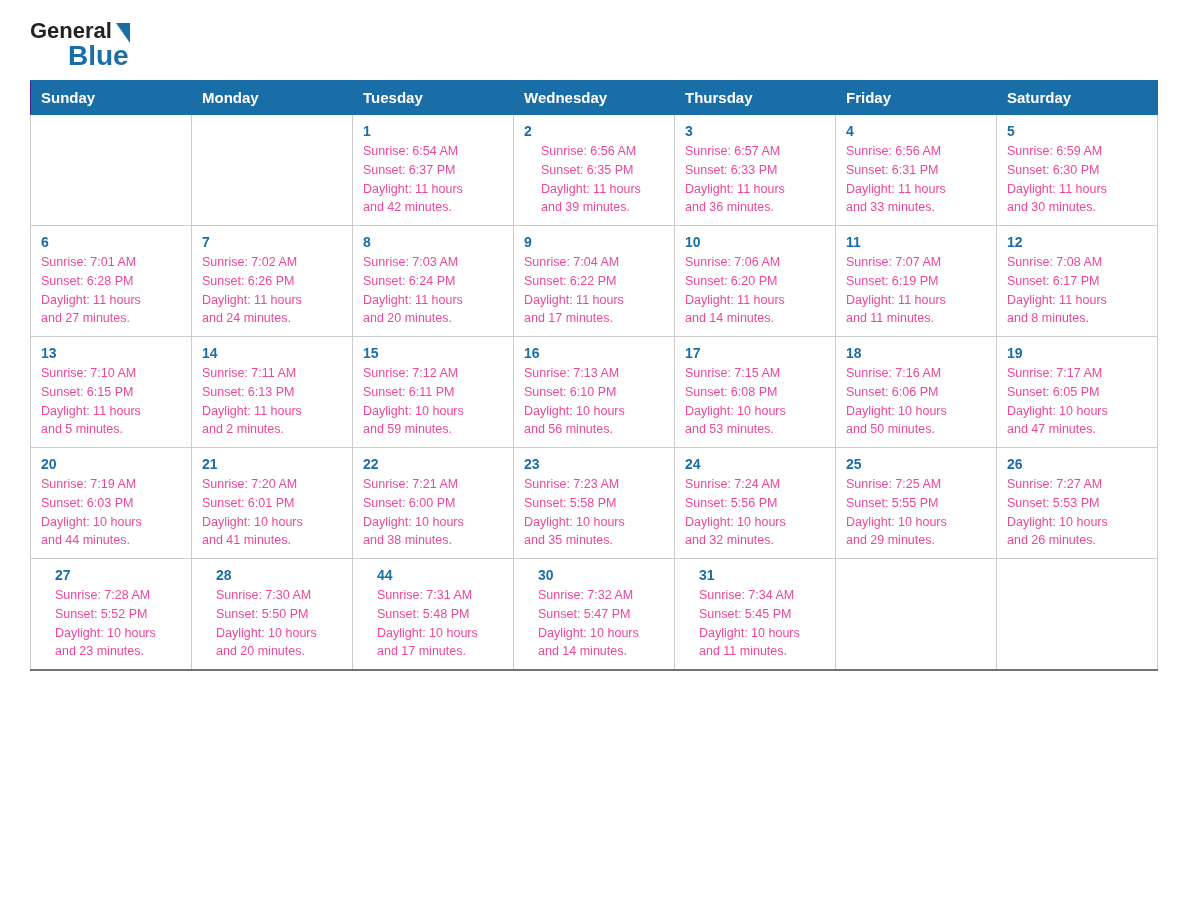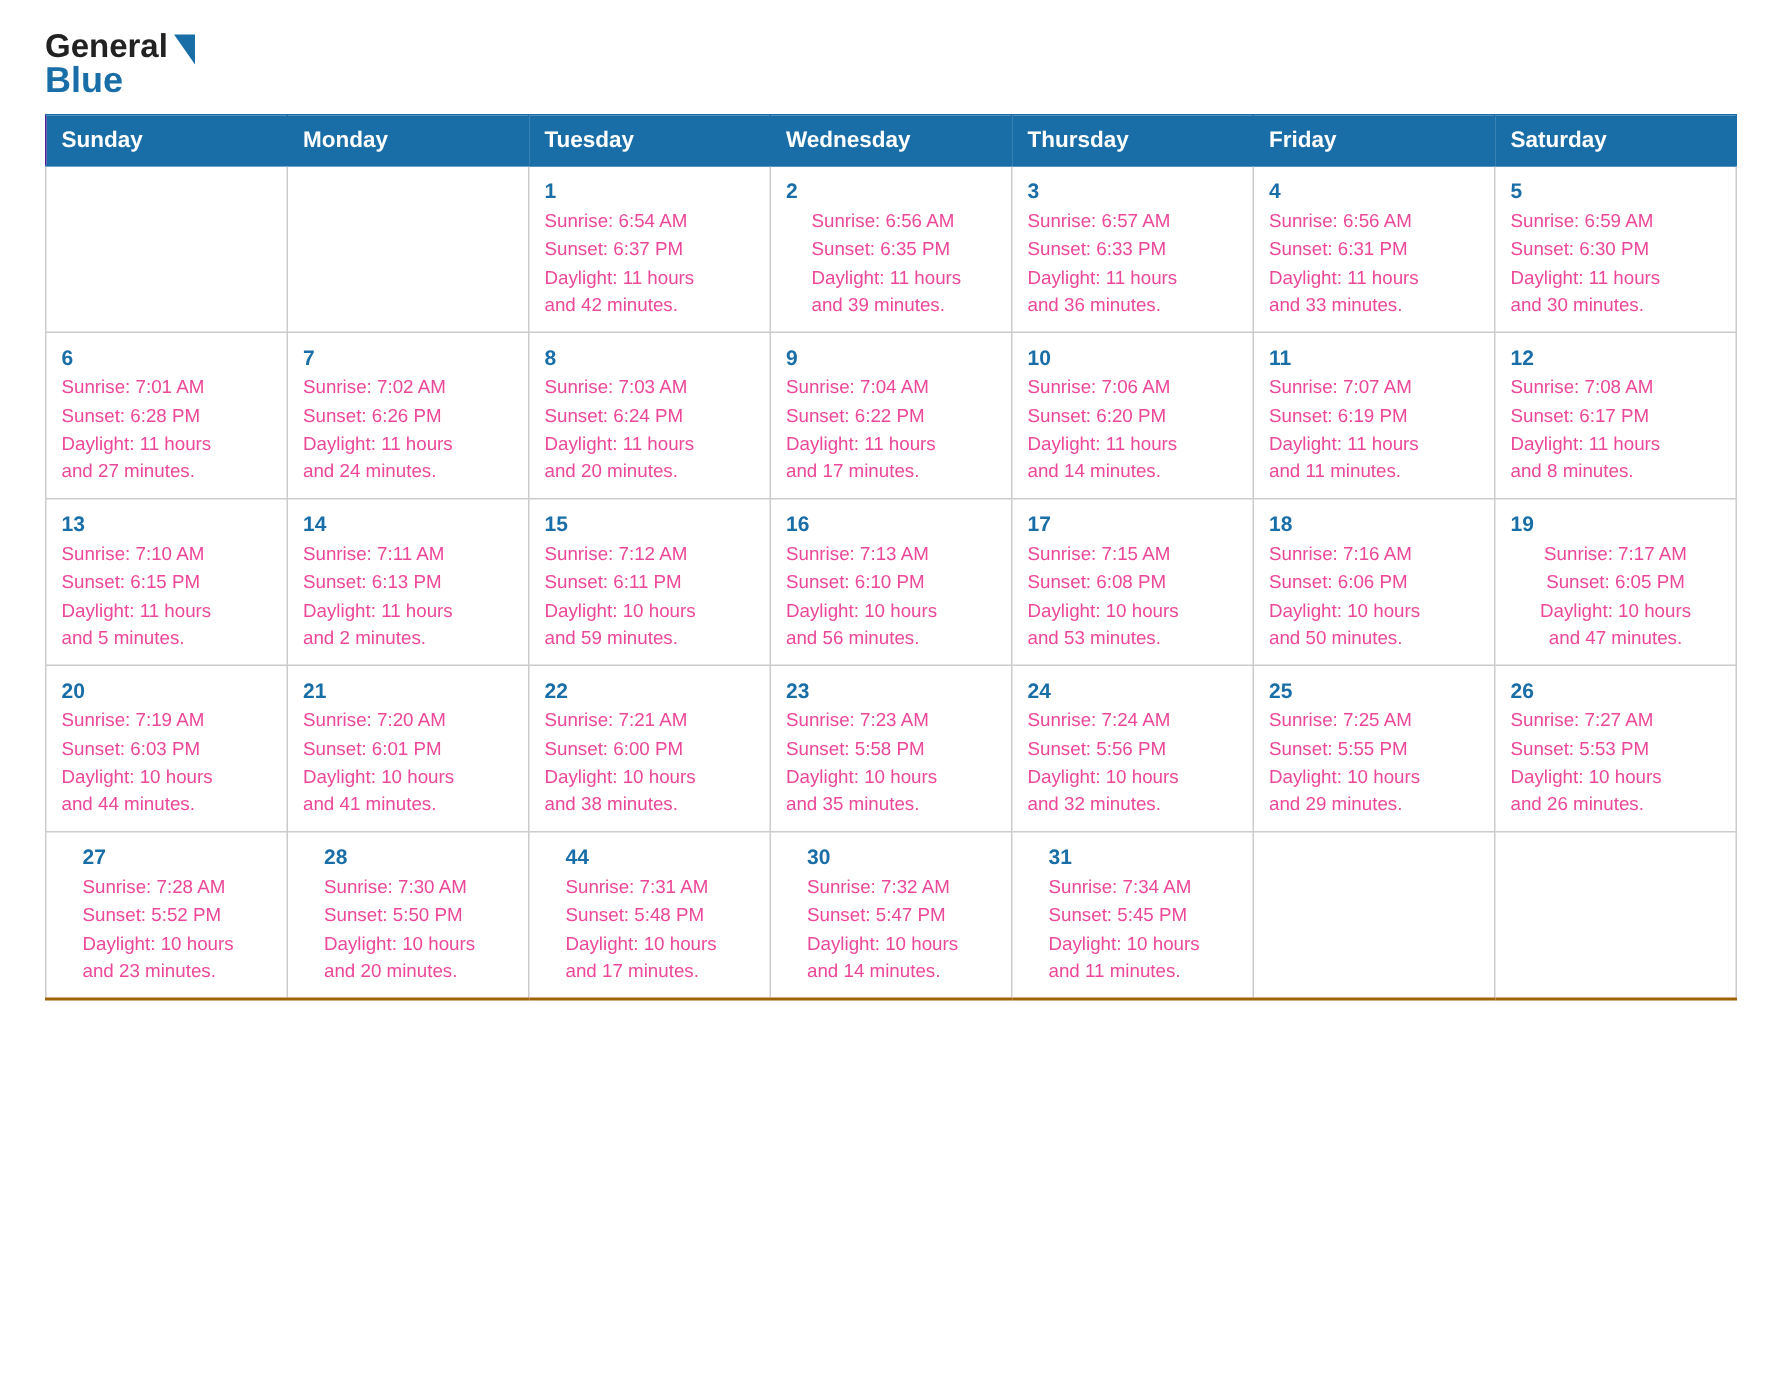--- a/index.html
+++ b/index.html
@@ -34,24 +34,25 @@
       display: inline-block;
       width: 0;
       height: 0;
       border-left: 14px solid transparent;
       border-right: 0px solid transparent;
       border-top: 20px solid #1a6ea8;
       margin-left: 4px;
       margin-bottom: -4px;
     }
     .logo-blue {
-      font-size: 24px;
+      font-size: 28px;
       font-weight: bold;
       color: #1a6ea8;
       line-height: 1;
+      margin-left: 38px;
     }
     .title-section {
       text-align: right;
     }
     .month-title {
       font-size: 52px;
       font-weight: bold;
       color: #222;
       line-height: 1.1;
     }
@@ -92,21 +93,21 @@
     }
     .day-info {
       color: #ec4899;
       font-size: 12.5px;
       line-height: 1.5;
     }
     .empty-cell {
       background: #fff;
     }
     tbody tr:last-child td {
-      border-bottom: 2px solid #a16207;
+      border-bottom: 2px solid #737373;
       padding-left: 24px;
     }
     tbody tr td:first-child {
       border-left: 1px solid #ccc;
     }
     thead tr th:first-child {
       border-left: 1px solid #4c1d95;
     }
   </style>
 </head>
@@ -265,21 +266,21 @@
         </td>
         <td>
           <span class="day-number">18</span>
           <div class="day-info" style="white-space: pre-line;">Sunrise: 7:16 AM
 Sunset: 6:06 PM
 Daylight: 10 hours
 and 50 minutes.</div>
         </td>
         <td>
           <span class="day-number">19</span>
-          <div class="day-info" style="white-space: pre-line; text-align: center;">Sunrise: 7:17 AM
+          <div class="day-info" style="white-space: pre-line;">Sunrise: 7:17 AM
 Sunset: 6:05 PM
 Daylight: 10 hours
 and 47 minutes.</div>
         </td>
       </tr>
       <tr>
         <td>
           <span class="day-number">20</span>
           <div class="day-info" style="white-space: pre-line;">Sunrise: 7:19 AM
 Sunset: 6:03 PM

